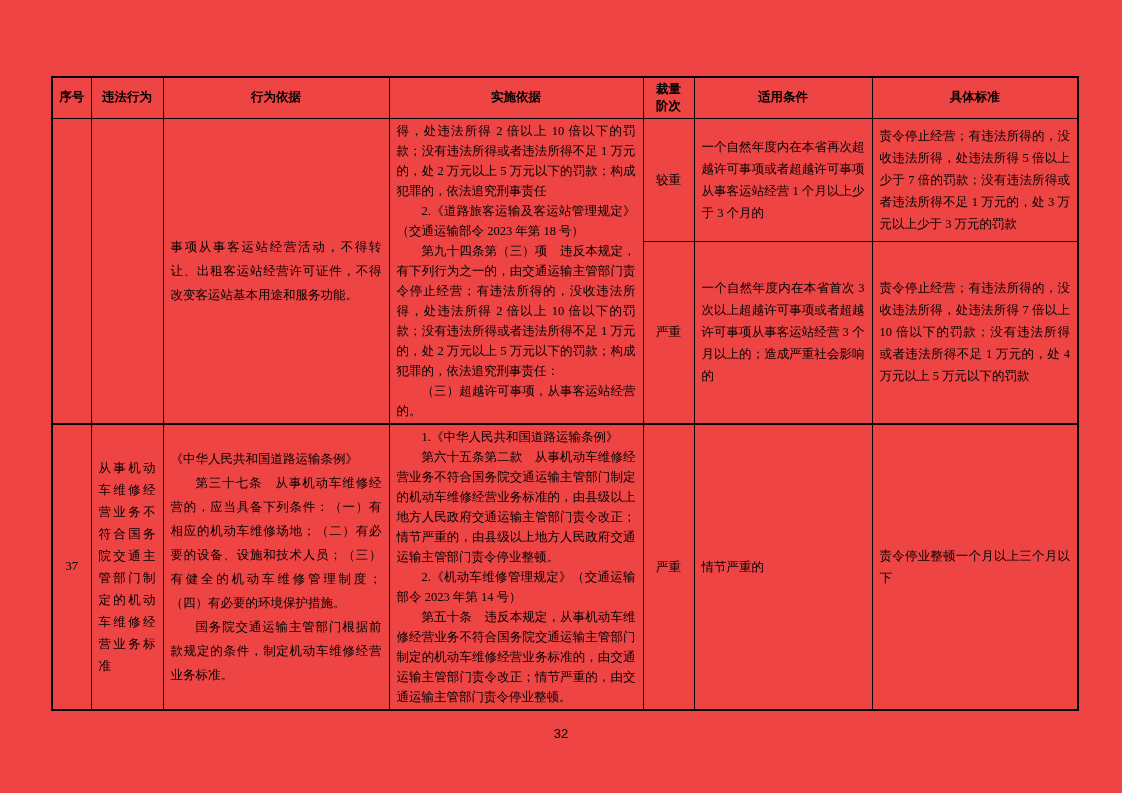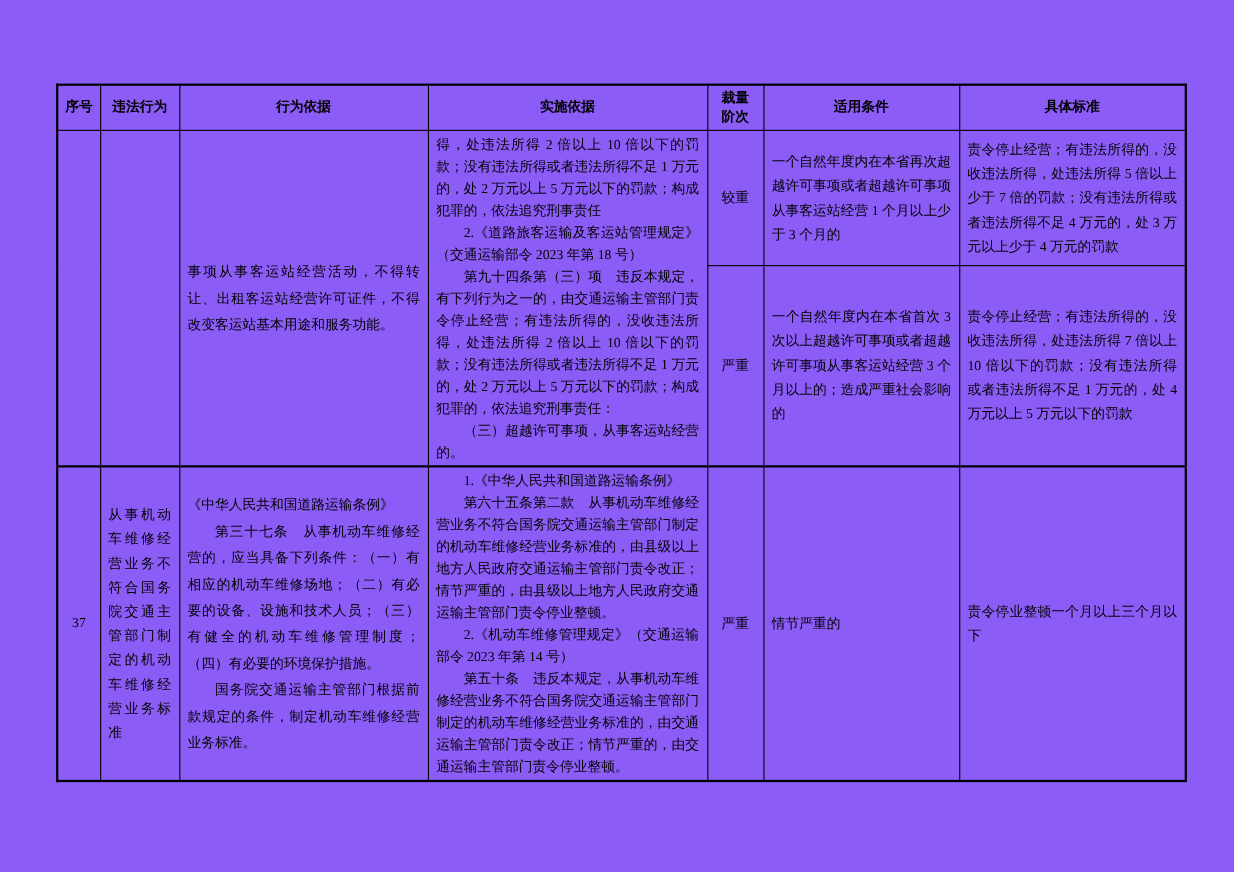--- a/index.html
+++ b/index.html
@@ -1,20 +1,20 @@
 <!DOCTYPE html>
 <html><head>
 <meta charset="utf-8">
 <style>
   html,body { margin:0; padding:0; }
   .page {
     position: relative;
     width: 1122px;
     height: 793px;
-    background: #8b5cf6;
+    background: #ef4444;
     color: #000000;
     font-family: "Liberation Serif", "DejaVu Serif", serif;
     overflow: hidden;
   }
   table.penalty {
     position: absolute;
     left: 51px;
     top: 76px;
     width: 1026px;
     border-collapse: collapse;
@@ -98,21 +98,21 @@
           <p>得，处违法所得 2 倍以上 10 倍以下的罚款；没有违法所得或者违法所得不足 1 万元的，处 2 万元以上 5 万元以下的罚款；构成犯罪的，依法追究刑事责任</p>
           <p class="para bold">2.《道路旅客运输及客运站管理规定》（交通运输部令 2023 年第 18 号）</p>
           <p class="para">第九十四条第（三）项　违反本规定，有下列行为之一的，由交通运输主管部门责令停止经营；有违法所得的，没收违法所得，处违法所得 2 倍以上 10 倍以下的罚款；没有违法所得或者违法所得不足 1 万元的，处 2 万元以上 5 万元以下的罚款；构成犯罪的，依法追究刑事责任：</p>
           <p class="para">（三）超越许可事项，从事客运站经营的。</p>
         </td>
         <td class="levelcell">较重</td>
         <td class="cond">
           <p>一个自然年度内在本省再次超越许可事项或者超越许可事项从事客运站经营 1 个月以上少于 3 个月的</p>
         </td>
         <td class="std">
-          <p>责令停止经营；有违法所得的，没收违法所得，处违法所得 5 倍以上少于 7 倍的罚款；没有违法所得或者违法所得不足 4 万元的，处 3 万元以上少于 4 万元的罚款</p>
+          <p>责令停止经营；有违法所得的，没收违法所得，处违法所得 5 倍以上少于 7 倍的罚款；没有违法所得或者违法所得不足 1 万元的，处 3 万元以上少于 3 万元的罚款</p>
         </td>
       </tr>
       <tr class="r36b">
         <td class="levelcell">严重</td>
         <td class="cond">
           <p>一个自然年度内在本省首次 3 次以上超越许可事项或者超越许可事项从事客运站经营 3 个月以上的；造成严重社会影响的</p>
         </td>
         <td class="std">
           <p>责令停止经营；有违法所得的，没收违法所得，处违法所得 7 倍以上 10 倍以下的罚款；没有违法所得或者违法所得不足 1 万元的，处 4 万元以上 5 万元以下的罚款</p>
         </td>
@@ -137,14 +137,15 @@
         <td class="cond">
           <p>情节严重的</p>
         </td>
         <td class="std">
           <p>责令停业整顿一个月以上三个月以下</p>
         </td>
       </tr>
     </tbody>
   </table>
 
+  <div class="page-number">32</div>
 
 </div>
 
 </body></html>

